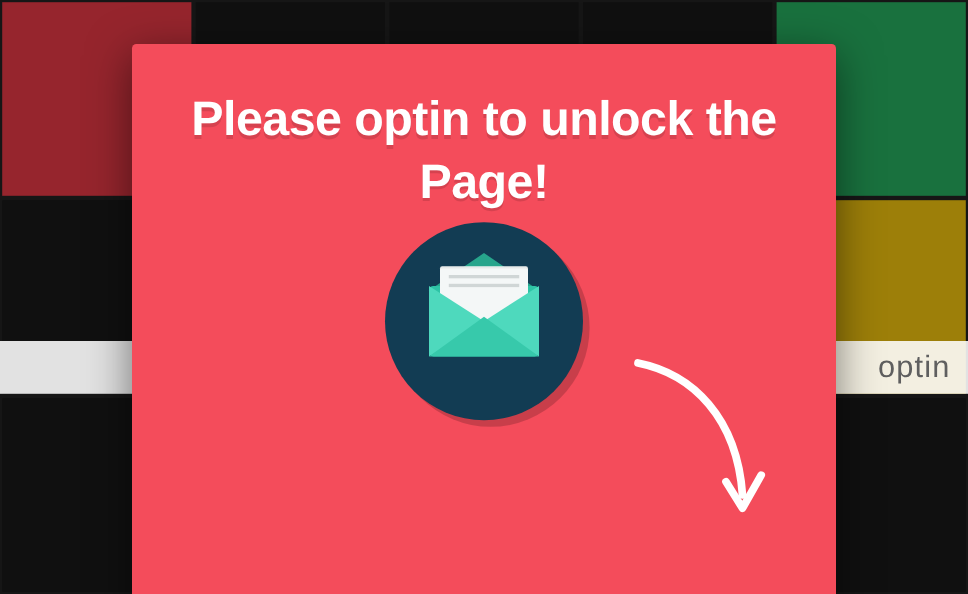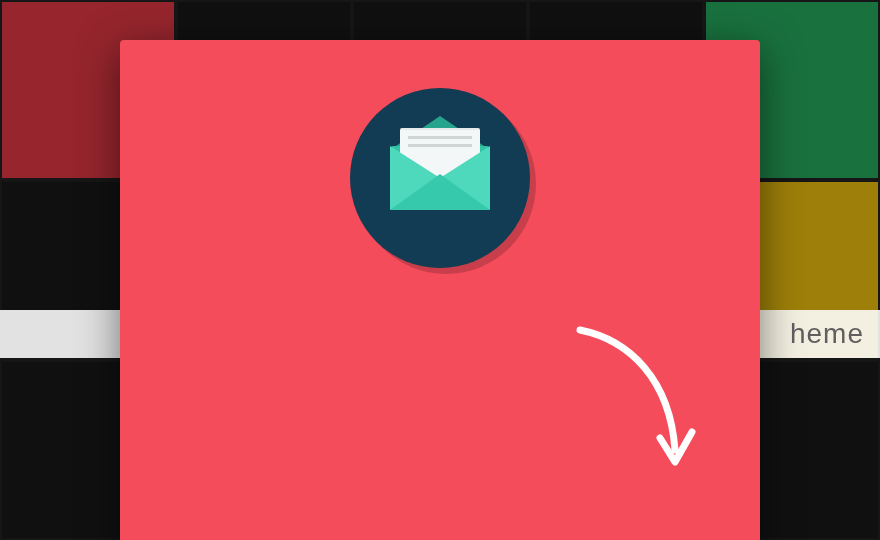--- a/index.html
+++ b/index.html
@@ -53,24 +53,25 @@
   <div class="bg-row">
     <div class="bg-cell dblue"></div>
     <div class="bg-cell yellow"></div>
     <div class="bg-cell dblue"></div>
     <div class="bg-cell red"></div>
     <div class="bg-cell dblue"></div>
   </div>
 </div>
 <div class="overlay"></div>
 <div class="midband">
-  <span>heme</span>
+  <span>optin</span>
 </div>
 
 <div class="modal">
+  <h1>Please optin to unlock the Page!</h1>
 
   <div class="env-wrap">
     <div class="env-circle">
       <div class="env">
         <div class="env-flap"></div>
         <div class="env-back"></div>
         <div class="env-letter"></div>
         <div class="env-front-flap-left"></div>
         <div class="env-front-flap-right"></div>
         <div class="env-front-flap-bottom"></div>

